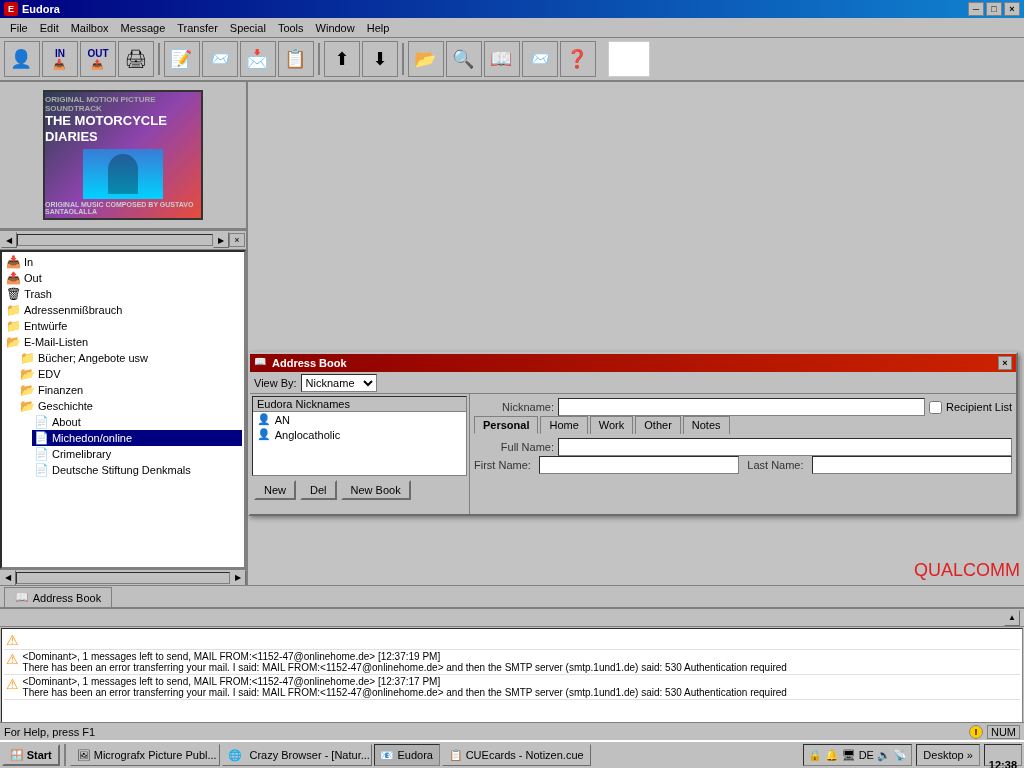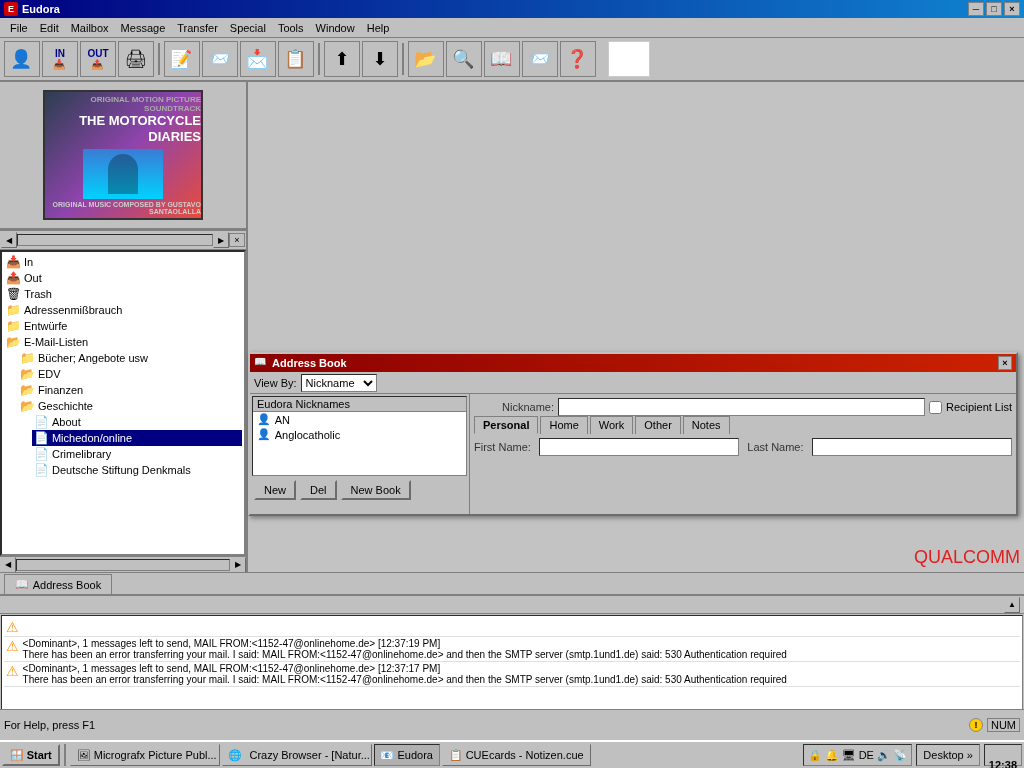--- a/index.html
+++ b/index.html
@@ -83,21 +83,21 @@
       width: 160px;
       height: 130px;
       background: linear-gradient(135deg, #2c3e50, #8e44ad, #e74c3c);
       display: flex;
       flex-direction: column;
       align-items: center;
       justify-content: center;
       color: white;
       font-size: 10px;
       font-weight: bold;
-      text-align: right;
+      text-align: left;
       border: 2px solid #333;
     }
     .movie-title { font-size: 13px; font-weight: bold; line-height: 1.2; }
 
     
     .folder-tree {
       flex: 1;
       background: white;
       overflow-y: auto;
       border: 2px inset #808080;
@@ -265,21 +265,21 @@
     .log-entry {
       display: flex;
       gap: 4px;
       padding: 1px 2px;
       border-bottom: 1px solid #e0e0e0;
     }
     .log-text { font-size: 10px; color: black; }
 
     
     .status-bar {
-      height: 31px;
+      height: 18px;
       background: #c0c0c0;
       display: flex;
       align-items: center;
       padding: 0 4px;
       border-top: 1px solid #808080;
       font-size: 11px;
     }
 
     
     .win-taskbar {
@@ -604,20 +604,24 @@
             </div>
 
             <div class="addr-tabs">
               <div class="addr-tab active">Personal</div>
               <div class="addr-tab">Home</div>
               <div class="addr-tab">Work</div>
               <div class="addr-tab">Other</div>
               <div class="addr-tab">Notes</div>
             </div>
 
+            <div class="field-row">
+              <span class="field-label">Full Name:</span>
+              <input class="field-input" type="text" style="flex: 1 1 0%;">
+            </div>
 
             <div class="field-row">
               <span style="font-size:11px;color:#333;margin-right:4px;">First Name:</span>
               <input class="field-input" type="text" style="flex: 1 1 0%;">
               <span style="font-size:11px;color:#333;margin:0 4px;">Last Name:</span>
               <input class="field-input" type="text" style="flex: 1 1 0%;">
             </div>
           </div>
         </div>
       </div>

